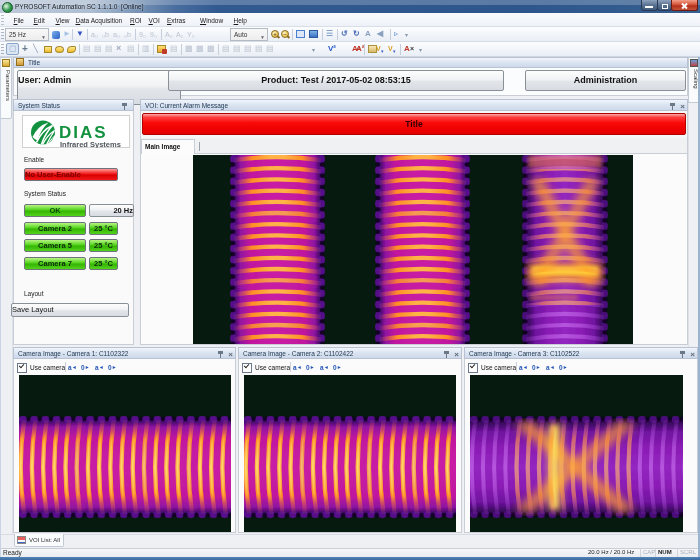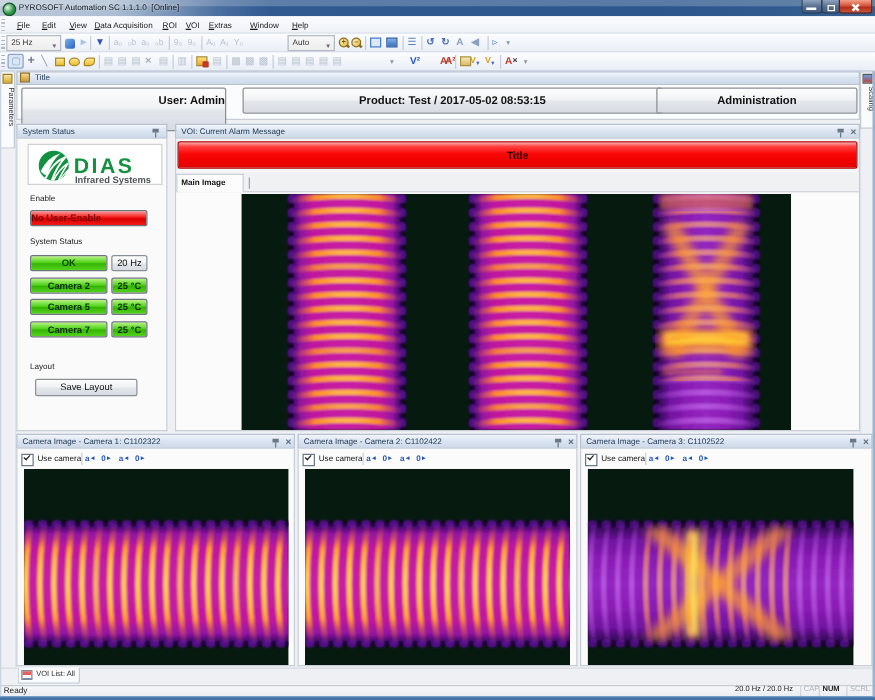--- a/index.html
+++ b/index.html
@@ -112,49 +112,49 @@
 <span style="position:absolute;left:2px;top:59px;width:8px;height:8px;background:linear-gradient(#f8e8a0,#d8a830);border:1px solid #987820;box-sizing:border-box"></span>
 <span style="position:absolute;left:10.5px;top:70px;font-size:6px;color:#333;transform:rotate(90deg);transform-origin:0 0;white-space:nowrap">Parameters</span>
 <div style="position:absolute;left:688px;top:57px;width:12px;height:290px;background:#eef0f4;border-left:1px solid #dde1e8;box-sizing:border-box"></div>
 <div style="position:absolute;left:688px;top:57px;width:12px;height:46px;background:#fafbfd;border:1px solid #c2cad6;border-right:none;box-sizing:border-box"></div>
 <span style="position:absolute;left:690px;top:59px;width:8px;height:8px;background:linear-gradient(#6a9fe0,#c04040);border:1px solid #555;box-sizing:border-box"></span>
 <span style="position:absolute;left:698.5px;top:69px;font-size:6px;color:#333;transform:rotate(90deg);transform-origin:0 0;white-space:nowrap">Scaling</span>
 <div style="position:absolute;left:13px;top:57px;width:675px;height:11px;background:linear-gradient(#f2f6fb,#dce5f2 45%,#cdd9ea);border:1px solid #b8c2d2;box-sizing:border-box"></div>
 <span style="position:absolute;left:16px;top:58px;width:8px;height:8px;background:linear-gradient(#f8d890,#d09830);border:1px solid #907020;box-sizing:border-box"></span>
 <span style="position:absolute;left:28px;top:59px;font-size:6.5px;color:#223a55">Title</span>
 <div style="position:absolute;left:13px;top:68px;width:675px;height:28px;background:#fbfcfd;border:1px solid #c8cdd6;border-top:none;box-sizing:border-box"></div>
-<div style="position:absolute;left:17px;top:70px;width:164px;height:35px;background:linear-gradient(#fdfdfd,#f1f2f4 45%,#e2e5ea 55%,#d8dce2);border:1px solid #8a9097;border-radius:2px;box-sizing:border-box;text-align:right;font-size:9px;font-weight:bold;color:#111;line-height:19px;white-space:nowrap">User: Admin</div>
-<div style="position:absolute;left:194px;top:70px;width:336px;height:21px;background:linear-gradient(#fdfdfd,#f1f2f4 45%,#e2e5ea 55%,#d8dce2);border:1px solid #8a9097;border-radius:2px;box-sizing:border-box;text-align:center;font-size:9px;font-weight:bold;color:#111;line-height:19px;white-space:nowrap">Product: Test / 2017-05-02 08:53:15</div>
+<div style="position:absolute;left:17px;top:70px;width:164px;height:35px;background:linear-gradient(#fdfdfd,#f1f2f4 45%,#e2e5ea 55%,#d8dce2);border:1px solid #8a9097;border-radius:2px;box-sizing:border-box;text-align:left;font-size:9px;font-weight:bold;color:#111;line-height:19px;white-space:nowrap">User: Admin</div>
+<div style="position:absolute;left:168px;top:70px;width:336px;height:21px;background:linear-gradient(#fdfdfd,#f1f2f4 45%,#e2e5ea 55%,#d8dce2);border:1px solid #8a9097;border-radius:2px;box-sizing:border-box;text-align:center;font-size:9px;font-weight:bold;color:#111;line-height:19px;white-space:nowrap">Product: Test / 2017-05-02 08:53:15</div>
 <div style="position:absolute;left:525px;top:70px;width:161px;height:21px;background:linear-gradient(#fdfdfd,#f1f2f4 45%,#e2e5ea 55%,#d8dce2);border:1px solid #8a9097;border-radius:2px;box-sizing:border-box;text-align:center;font-size:9px;font-weight:bold;color:#111;line-height:19px;white-space:nowrap">Administration</div>
 <div style="position:absolute;left:13px;top:99px;width:121px;height:12px;background:linear-gradient(#f2f6fb,#dce5f2 45%,#cdd9ea);border:1px solid #b8c2d2;box-sizing:border-box;font-size:6.5px;color:#223a55;line-height:11px;padding-left:4px;white-space:nowrap">System Status<span style="position:absolute;right:5px;top:2px"><span style="display:inline-block;width:7px;height:8px;position:relative;vertical-align:top"><span style="position:absolute;left:1px;top:1px;width:5px;height:3px;background:#6a7888"></span><span style="position:absolute;left:3px;top:4px;width:1px;height:4px;background:#6a7888"></span></span></span></div>
 <div style="position:absolute;left:13px;top:111px;width:121px;height:234px;background:#fafafa;border:1px solid #c8cdd6;border-top:none;box-sizing:border-box"></div>
 <div style="position:absolute;left:22px;top:115px;width:108px;height:33px;background:#fff;border:1px solid #d0d0d0;box-sizing:border-box;padding:1px 1px">
     <svg width="104" height="31" viewBox="0 0 104 31" xmlns="http://www.w3.org/2000/svg" style="display:block">
 <circle cx="19" cy="15.5" r="12" fill="#12913f"></circle>
 <path d="M8.5 20 Q14 8.5 24.5 5.5 Q17 12 13.5 23.5 Q10.5 22.5 8.5 20 Z" fill="#fff"></path>
 <path d="M12.5 25.5 Q18 13 28.5 8.5 Q21.5 16 17.5 27.2" fill="none" stroke="#fff" stroke-width="1.6"></path>
 <path d="M18.5 27.6 Q23.5 18 30.5 13.5 Q26 20.5 22.8 27.1" fill="none" stroke="#fff" stroke-width="1.3"></path>
 <path d="M24.5 26.5 Q28 21 31 18.5 Q28.6 23.4 26.8 25.8" fill="none" stroke="#fff" stroke-width="1"></path>
 <text x="35" y="21" font-family="Liberation Sans,sans-serif" font-size="17" font-weight="bold" fill="#12913f" letter-spacing="2">DIAS</text>
 <text x="36" y="29.5" font-family="Liberation Sans,sans-serif" font-size="7.5" font-weight="bold" fill="#50555c">Infrared Systems</text>
 </svg>
   </div>
 <span style="position:absolute;left:24px;top:156px;font-size:6.5px;color:#222">Enable</span>
 <div style="position:absolute;left:24px;top:168px;width:94px;height:13px;background:linear-gradient(#ff9a9a 0%,#f21818 45%,#d80000 55%,#f21818 100%);border:1px solid #6f747c;border-radius:2px;box-sizing:border-box;font-weight:bold;font-size:7.5px;color:#7a0000;line-height:11px;white-space:nowrap">No User-Enable</div>
 <span style="position:absolute;left:24px;top:190px;font-size:6.5px;color:#222">System Status</span>
 <div style="position:absolute;left:24px;top:204px;width:62px;height:13px;background:linear-gradient(#b8f484 0%,#52d41c 45%,#36b404 55%,#52d41c 100%);border:1px solid #6f747c;border-radius:2px;box-sizing:border-box;text-align:center;font-weight:bold;font-size:7.5px;color:#0a4a0a;line-height:11px;white-space:nowrap">OK</div>
-<div style="position:absolute;left:89px;top:204px;width:29px;height:13px;background:linear-gradient(#fdfdfd,#f1f2f4 45%,#e2e5ea 55%,#d8dce2);border:1px solid #8a9097;border-radius:2px;box-sizing:border-box;text-align:center;font-size:7.5px;font-weight:normal;color:#111;line-height:11px;white-space:nowrap">20 Hz</div>
+<div style="position:absolute;left:89px;top:204px;width:45px;height:13px;background:linear-gradient(#fdfdfd,#f1f2f4 45%,#e2e5ea 55%,#d8dce2);border:1px solid #8a9097;border-radius:2px;box-sizing:border-box;text-align:right;font-size:7.5px;font-weight:bold;color:#111;line-height:11px;white-space:nowrap">20 Hz</div>
 <div style="position:absolute;left:24px;top:222px;width:62px;height:13px;background:linear-gradient(#b8f484 0%,#52d41c 45%,#36b404 55%,#52d41c 100%);border:1px solid #6f747c;border-radius:2px;box-sizing:border-box;text-align:center;font-weight:bold;font-size:7.5px;color:#0c2a0c;line-height:11px;white-space:nowrap">Camera 2</div>
 <div style="position:absolute;left:89px;top:222px;width:29px;height:13px;background:linear-gradient(#b8f484 0%,#52d41c 45%,#36b404 55%,#52d41c 100%);border:1px solid #6f747c;border-radius:2px;box-sizing:border-box;text-align:center;font-weight:bold;font-size:7.5px;color:#0c2a0c;line-height:11px;white-space:nowrap">25 °C</div>
 <div style="position:absolute;left:24px;top:239px;width:62px;height:13px;background:linear-gradient(#b8f484 0%,#52d41c 45%,#36b404 55%,#52d41c 100%);border:1px solid #6f747c;border-radius:2px;box-sizing:border-box;text-align:center;font-weight:bold;font-size:7.5px;color:#0c2a0c;line-height:11px;white-space:nowrap">Camera 5</div>
 <div style="position:absolute;left:89px;top:239px;width:29px;height:13px;background:linear-gradient(#b8f484 0%,#52d41c 45%,#36b404 55%,#52d41c 100%);border:1px solid #6f747c;border-radius:2px;box-sizing:border-box;text-align:center;font-weight:bold;font-size:7.5px;color:#0c2a0c;line-height:11px;white-space:nowrap">25 °C</div>
 <div style="position:absolute;left:24px;top:257px;width:62px;height:13px;background:linear-gradient(#b8f484 0%,#52d41c 45%,#36b404 55%,#52d41c 100%);border:1px solid #6f747c;border-radius:2px;box-sizing:border-box;text-align:center;font-weight:bold;font-size:7.5px;color:#0c2a0c;line-height:11px;white-space:nowrap">Camera 7</div>
 <div style="position:absolute;left:89px;top:257px;width:29px;height:13px;background:linear-gradient(#b8f484 0%,#52d41c 45%,#36b404 55%,#52d41c 100%);border:1px solid #6f747c;border-radius:2px;box-sizing:border-box;text-align:center;font-weight:bold;font-size:7.5px;color:#0c2a0c;line-height:11px;white-space:nowrap">25 °C</div>
 <span style="position:absolute;left:24px;top:290px;font-size:6.5px;color:#222">Layout</span>
-<div style="position:absolute;left:28px;top:303px;width:82px;height:14px;background:linear-gradient(#fdfdfd,#f1f2f4 45%,#e2e5ea 55%,#d8dce2);border:1px solid #8a9097;border-radius:2px;box-sizing:border-box;text-align:center;font-size:7.5px;color:#111;line-height:12px;white-space:nowrap">Save Layout</div>
+<div style="position:absolute;left:11px;top:303px;width:118px;height:14px;background:linear-gradient(#fdfdfd,#f1f2f4 45%,#e2e5ea 55%,#d8dce2);border:1px solid #8a9097;border-radius:2px;box-sizing:border-box;font-size:7.5px;color:#111;line-height:12px;white-space:nowrap">Save Layout</div>
 <div style="position:absolute;left:140px;top:99px;width:548px;height:12px;background:linear-gradient(#f2f6fb,#dce5f2 45%,#cdd9ea);border:1px solid #b8c2d2;box-sizing:border-box;font-size:6.5px;color:#223a55;line-height:11px;padding-left:4px;white-space:nowrap">VOI: Current Alarm Message<span style="position:absolute;right:11px;top:2px"><span style="display:inline-block;width:7px;height:8px;position:relative;vertical-align:top"><span style="position:absolute;left:1px;top:1px;width:5px;height:3px;background:#6a7888"></span><span style="position:absolute;left:3px;top:4px;width:1px;height:4px;background:#6a7888"></span></span></span><span style="position:absolute;right:2px;top:1px"><span style="color:#5a6878;font-size:8px;font-weight:bold;line-height:8px">×</span></span></div>
 <div style="position:absolute;left:140px;top:111px;width:548px;height:234px;background:#f6f6f6;border:1px solid #c8cdd6;border-top:none;box-sizing:border-box"></div>
 <div style="position:absolute;left:142px;top:113px;width:544px;height:22px;background:linear-gradient(#ffaaaa 0%,#ff4040 16%,#fa0808 45%,#ef0101 75%,#e40000 100%);border:1px solid #b00000;border-radius:2px;box-sizing:border-box;text-align:center;font-size:8.5px;font-weight:bold;color:#300000;line-height:20px">Title</div>
 <div style="position:absolute;left:141px;top:138px;width:546px;height:16px;background:#f0f1f3;border-bottom:1px solid #c8cdd6;box-sizing:border-box"></div>
 <div style="position:absolute;left:141px;top:139px;width:54px;height:15px;background:#fcfcfc;border:1px solid #c8cdd6;border-bottom:none;box-sizing:border-box;text-align:left;padding-left:3px;font-size:6.5px;font-weight:bold;color:#111;line-height:14px">Main Image</div>
 <span style="position:absolute;left:199px;top:142px;width:1px;height:9px;background:#9aa2ae"></span>
 <div style="position:absolute;left:141px;top:154px;width:546px;height:190px;background:#fbfbfb"></div>
 <div style="position:absolute;left:193px;top:155px;width:440px;height:189px;overflow:hidden">
     <svg width="440" height="189" viewBox="0 0 440 189" xmlns="http://www.w3.org/2000/svg" style="display:block">
       <defs>

